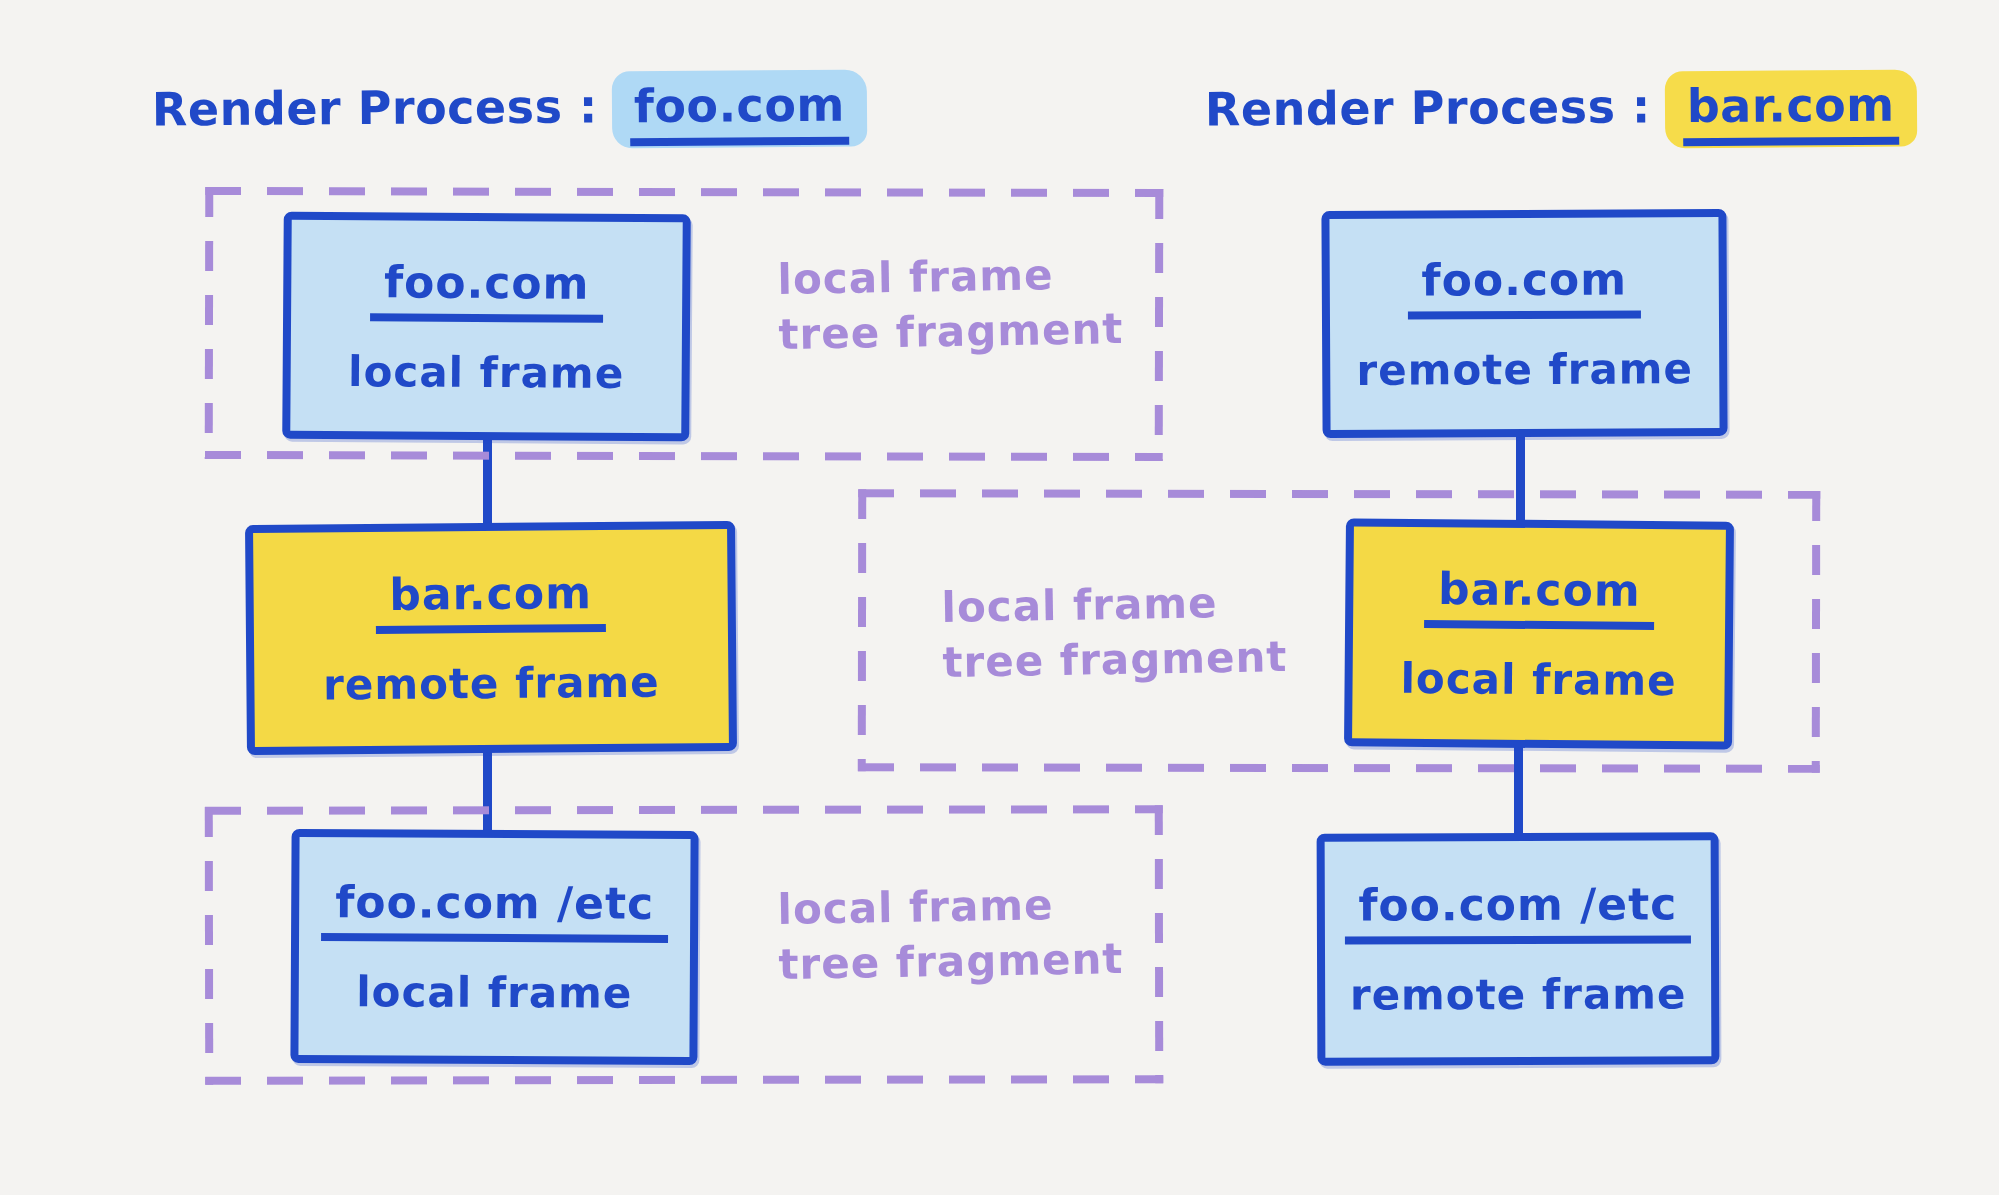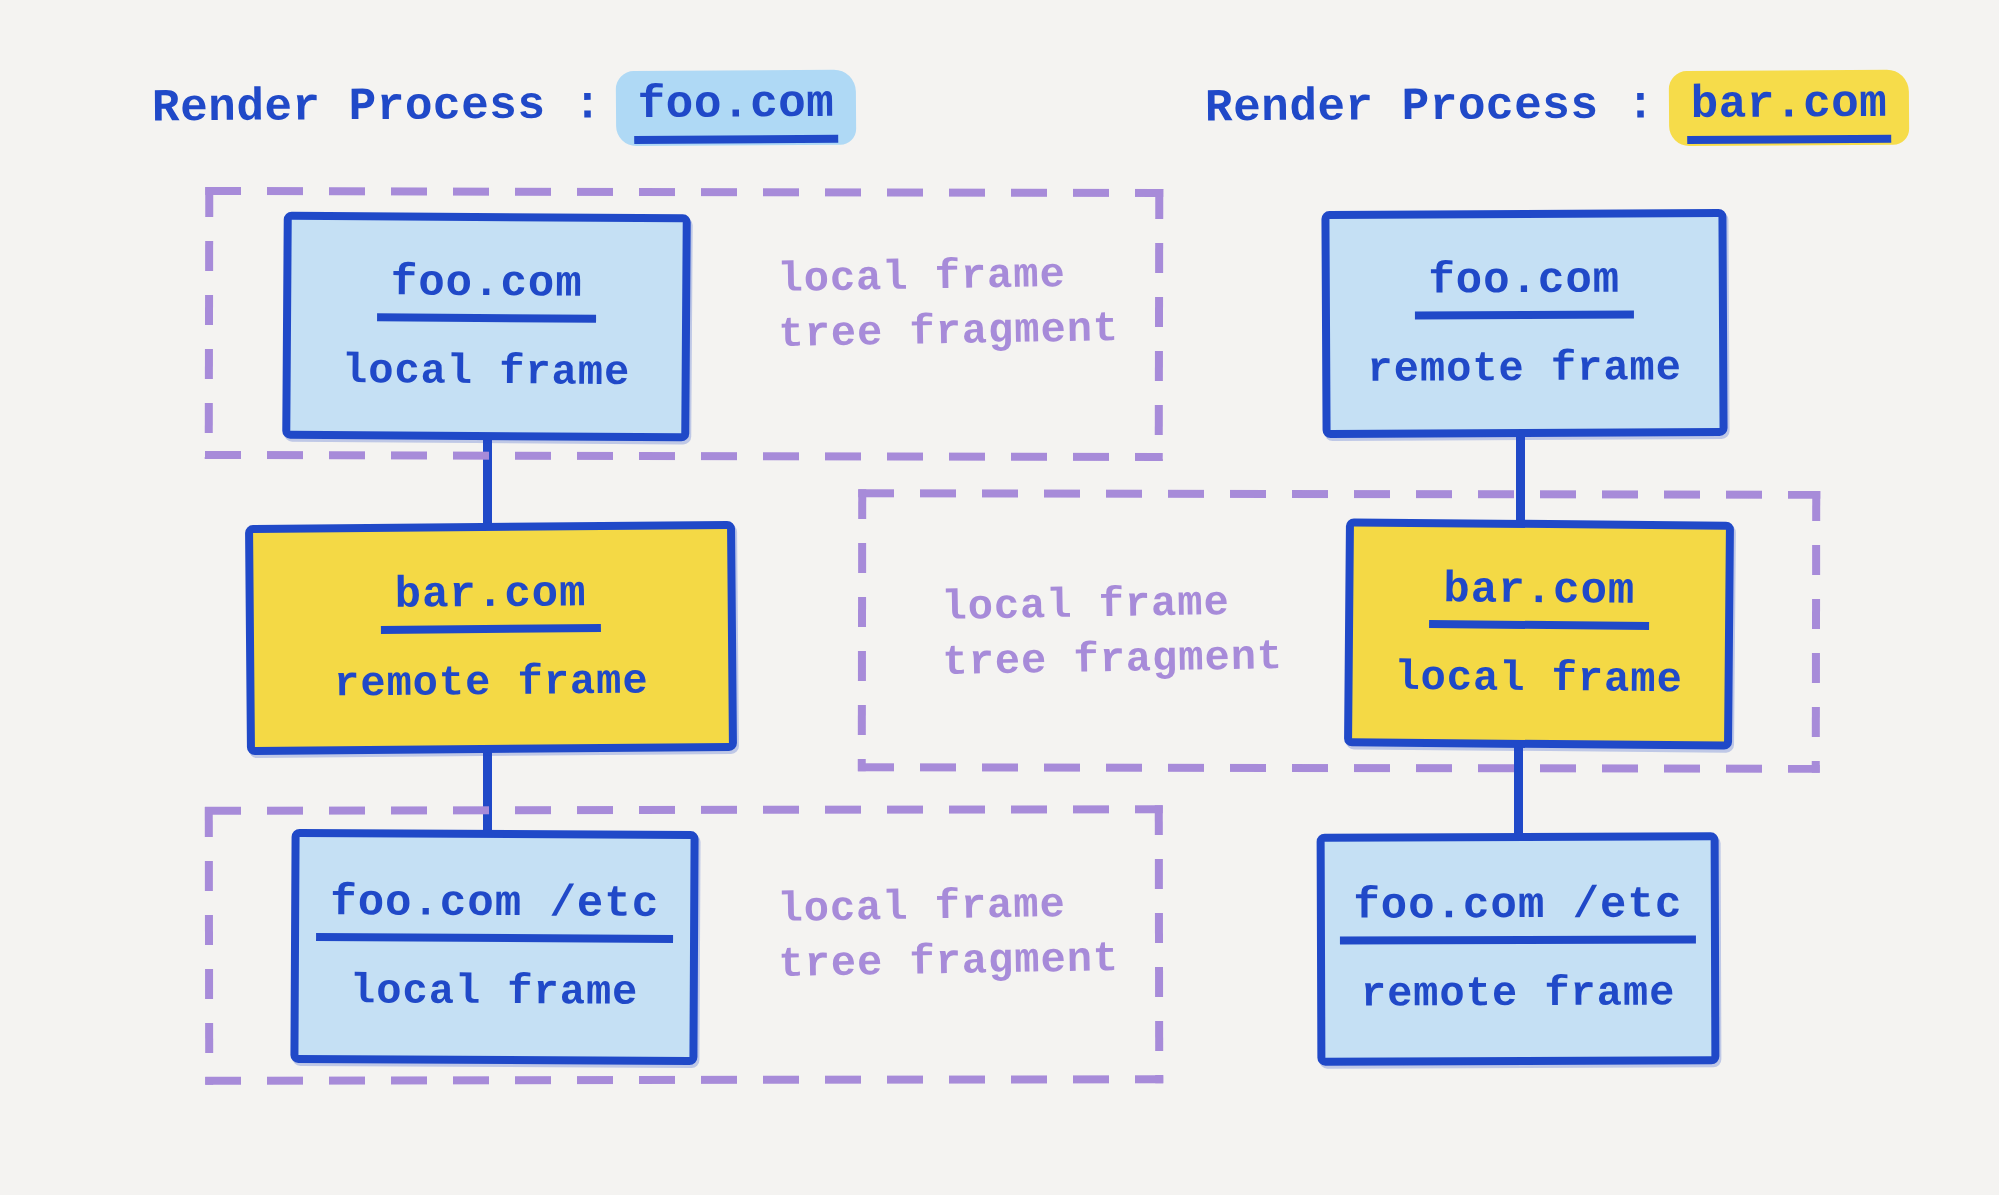--- a/index.html
+++ b/index.html
@@ -13,21 +13,21 @@
   }
   *{box-sizing:border-box;margin:0;padding:0;}
   html,body{width:1999px;height:1195px;}
   body{
     background:var(--bg);
     font-family:"DejaVu Sans","Liberation Sans",sans-serif;
     overflow:hidden;
   }
   .canvas{
     position:relative;
-    width:1734px;height:1195px;font-family:Liberation Mono, monospace;
+    width:1734px;height:1195px;
   }
   
   .proc-title{
     position:absolute;
     font-size:46px;
     font-weight:bold;
     color:var(--ink);
     letter-spacing:0.5px;
     white-space:nowrap;
     transform:rotate(-0.4deg);

